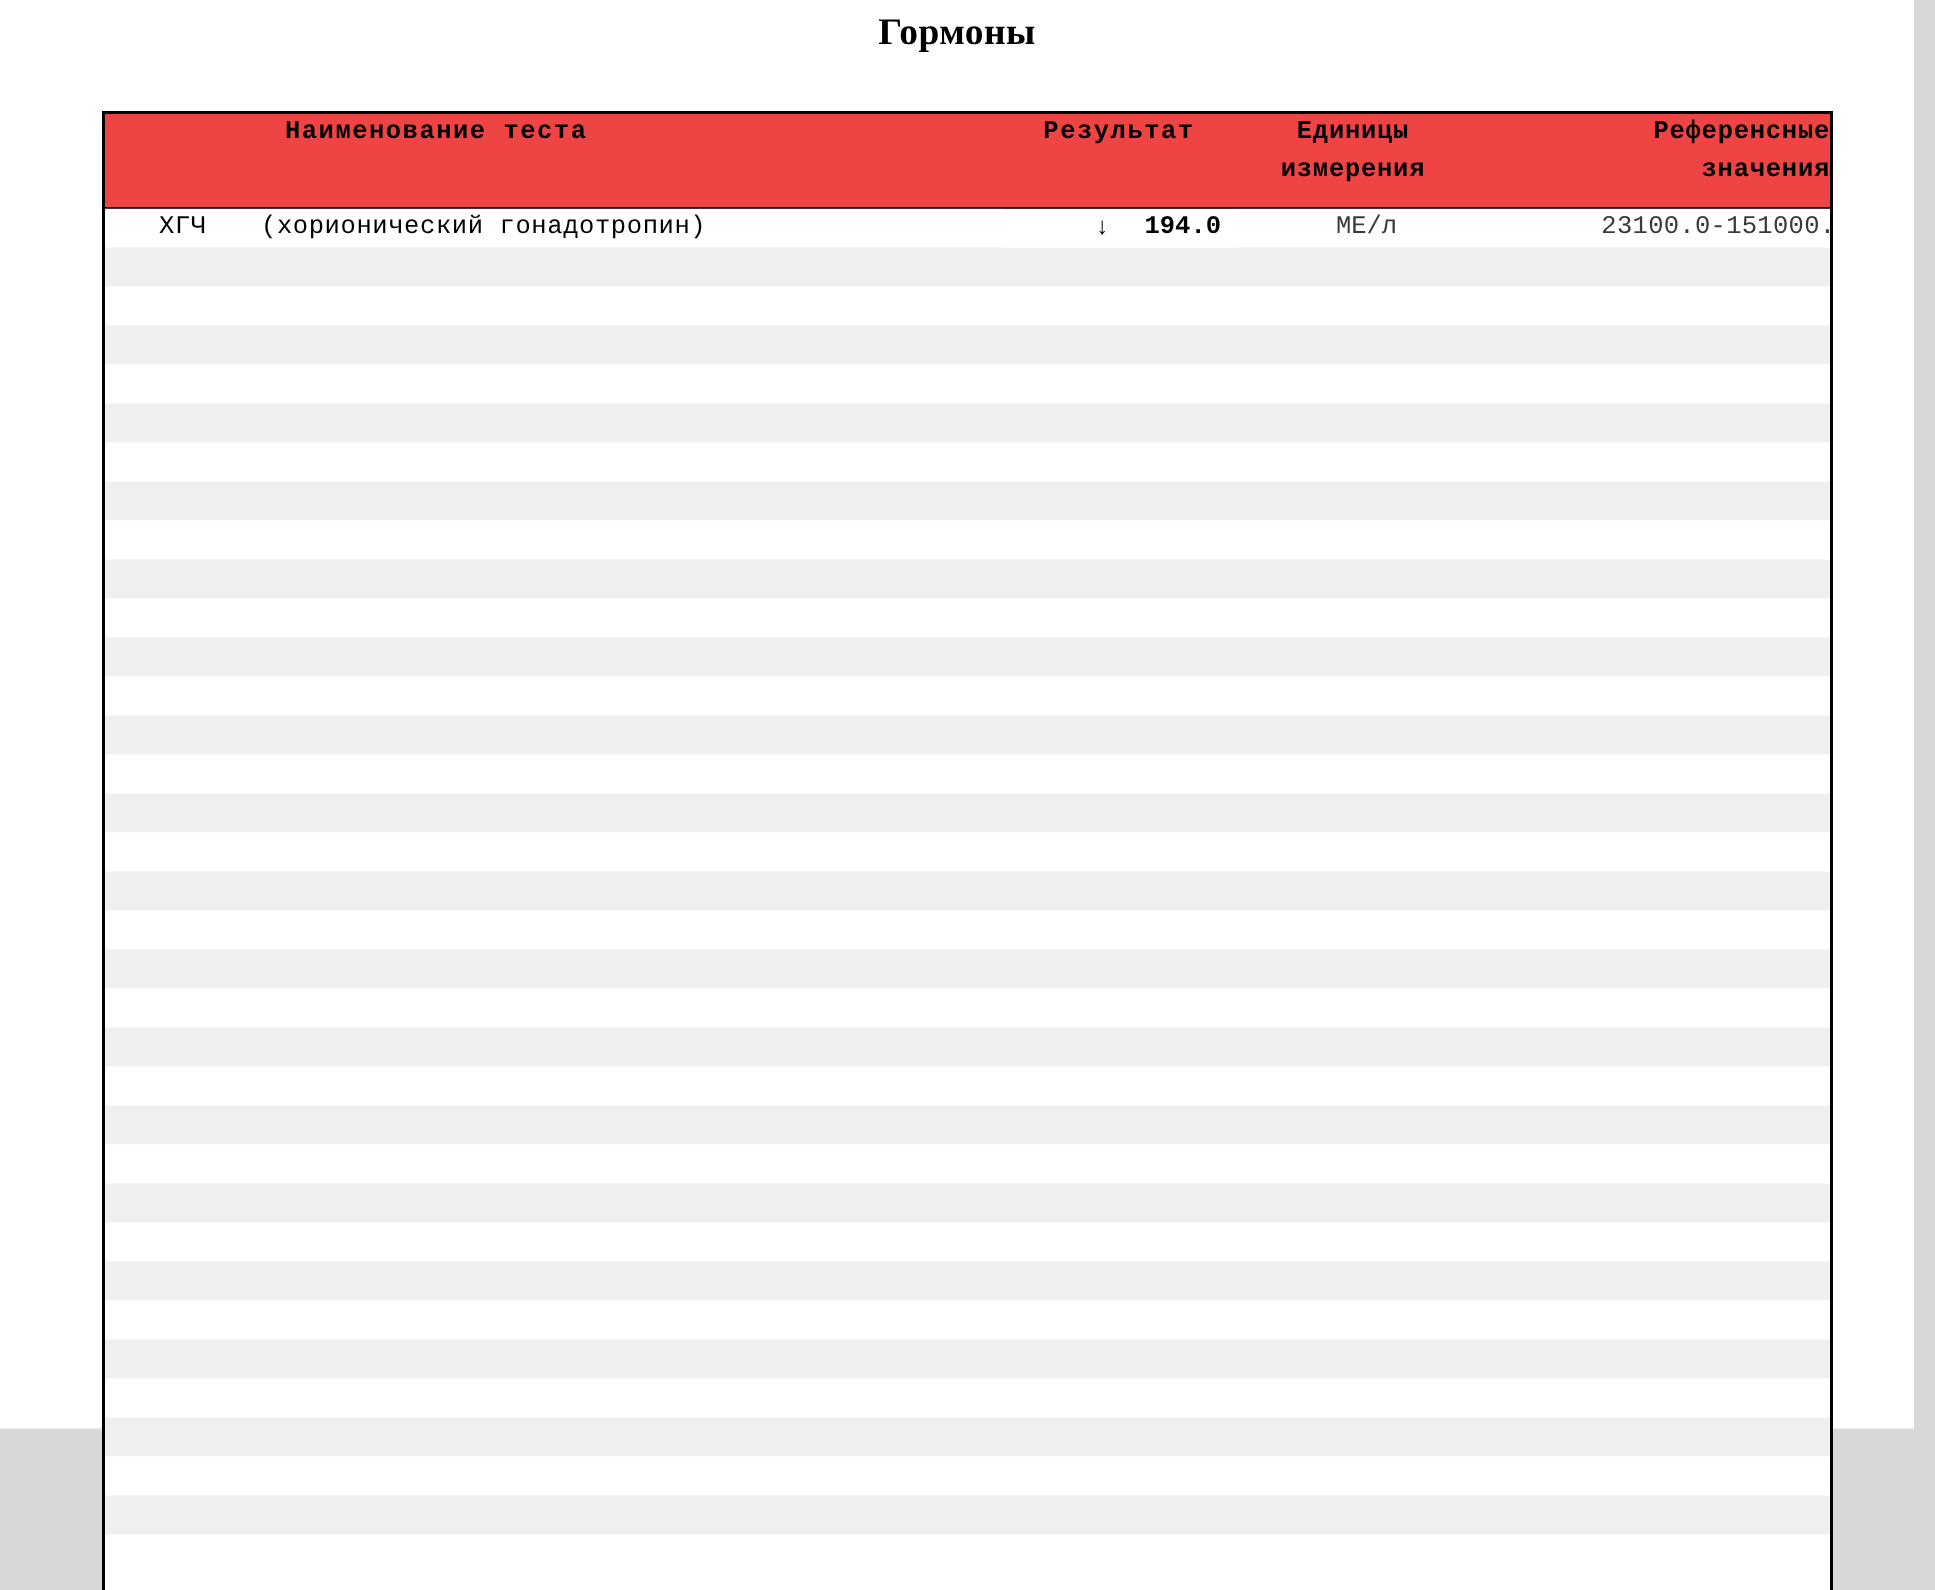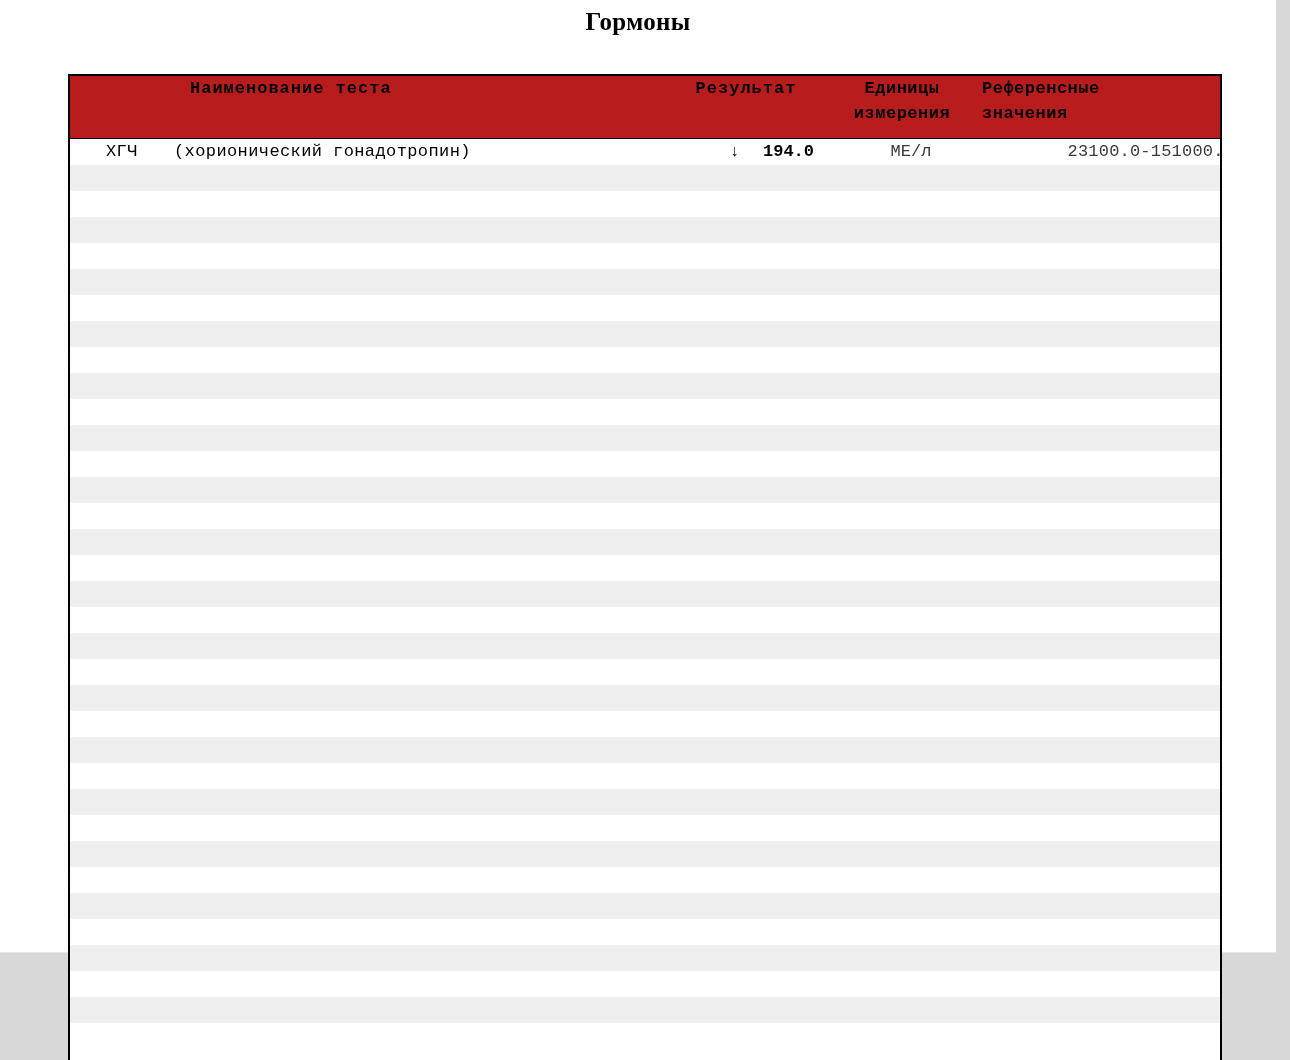--- a/index.html
+++ b/index.html
@@ -51,36 +51,36 @@
     border-collapse: collapse;
     table-layout: fixed;
     font-family: "Liberation Mono", monospace;
   }
   table.report col.c-name  { width: 600px; }
   table.report col.c-res   { width: 152px; }
   table.report col.c-unit  { width: 160px; }
   table.report col.c-ref   { width: 238px; }
 
   thead th {
-    background: #b91c1c;
+    background: #ef4444;
     font-family: "Liberation Mono", monospace;
     font-weight: bold;
     font-size: 17px;
     color: #000000;
     padding: 0;
     vertical-align: top;
     line-height: 25px;
     height: 62px;
   }
   thead th .hd-l1 { display: block; }
   thead th .hd-l2 { display: block; }
   th.h-name { text-align: left; padding-left: 120px; letter-spacing: 1px; }
   th.h-res  { text-align: center; letter-spacing: 1px; }
   th.h-unit { letter-spacing: 0.5px; }
-  th.h-ref  { text-align: left; letter-spacing: 0.5px; }
+  th.h-ref  { text-align: right; letter-spacing: 0.5px; }
 
   thead tr.header-row th {
     border-bottom: 1px solid #000000;
   }
 
   tbody tr { height: 26px; }
   tbody tr.zebra-odd td { background: #ffffff; }
   tbody tr.zebra-even td { background: #efefef; }
 
   tbody td {

